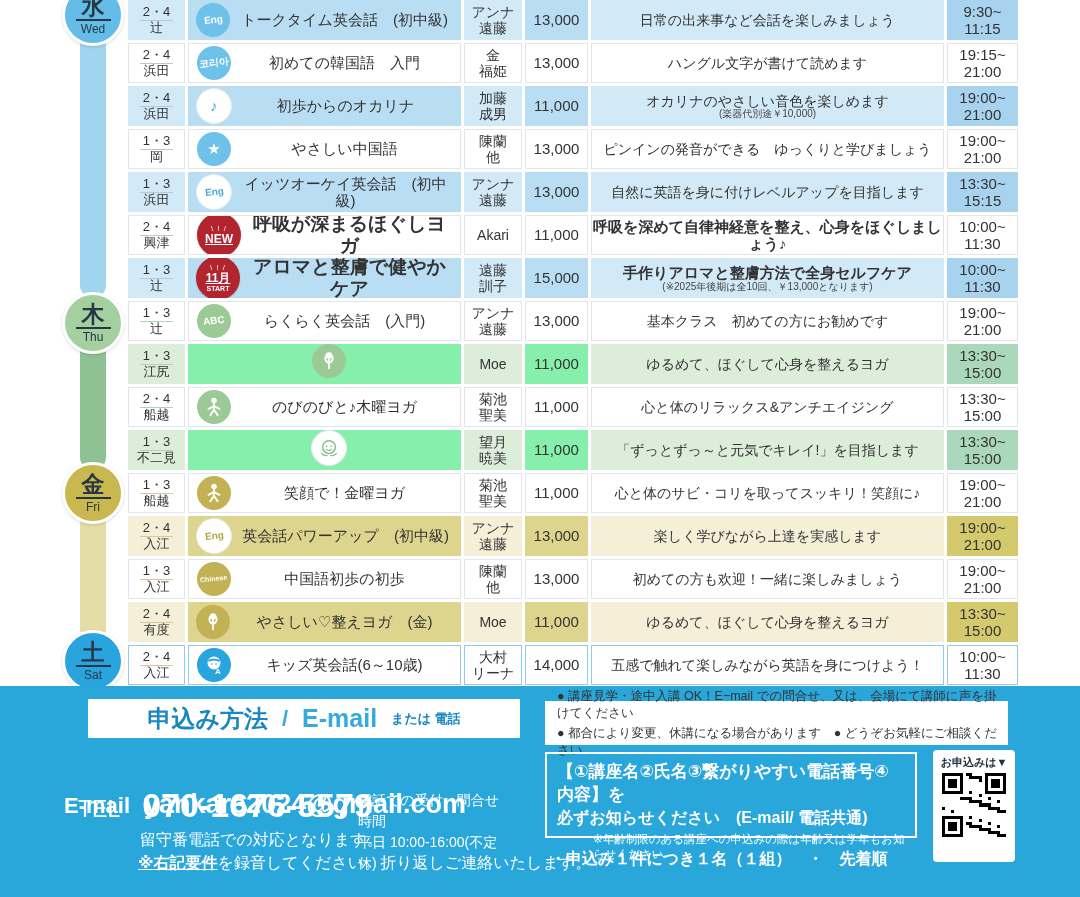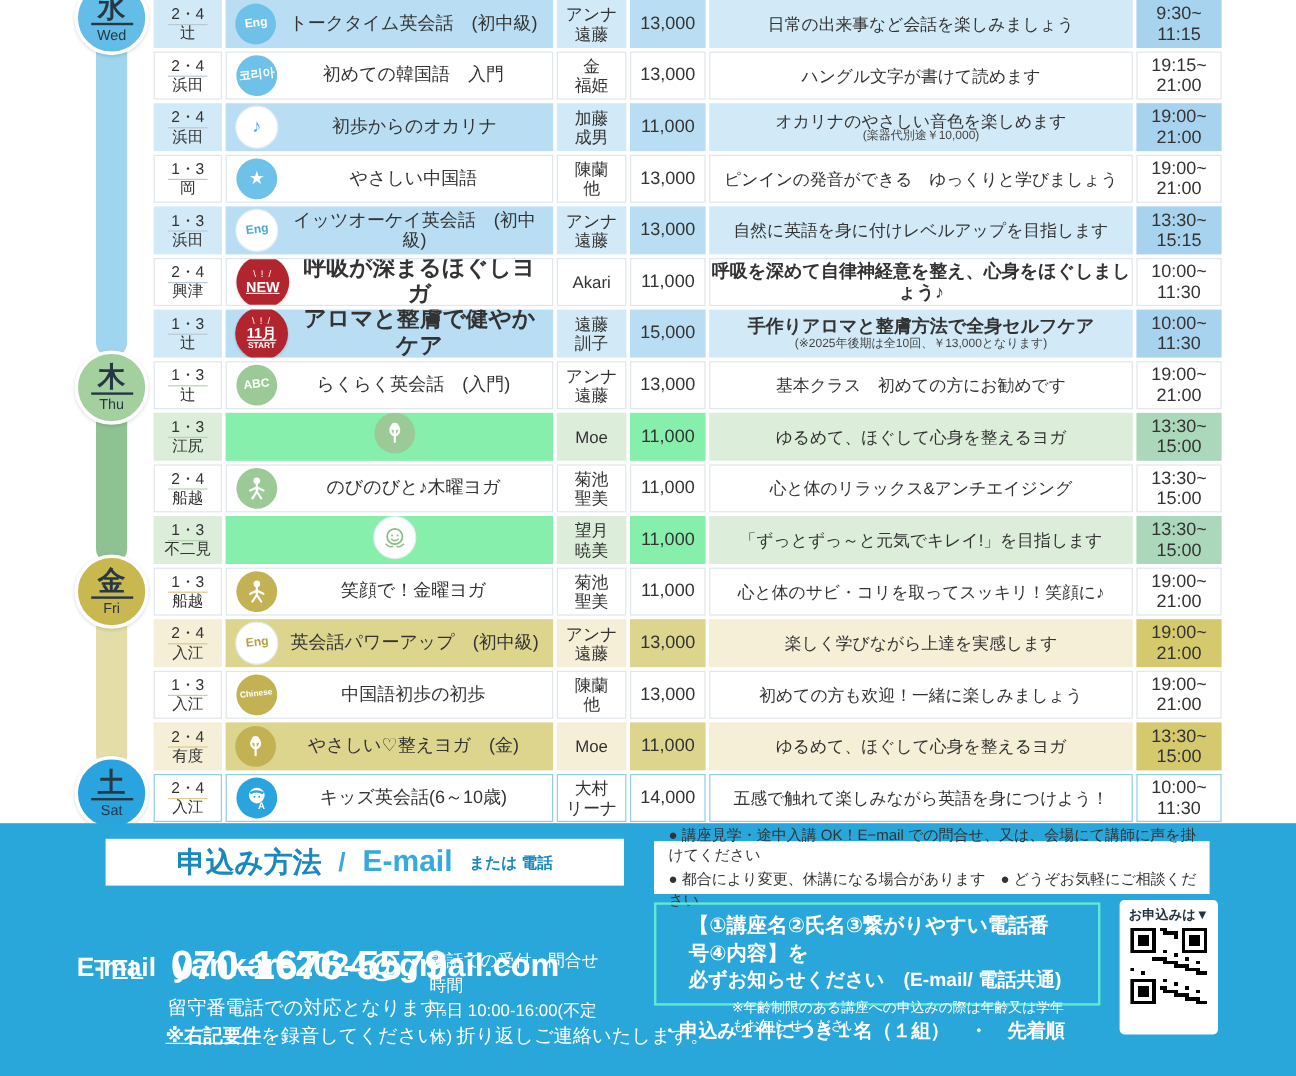--- a/index.html
+++ b/index.html
@@ -76,22 +76,22 @@
   .email-row{position:absolute;left:64px;top:60px;display:flex;align-items:baseline;gap:14px;}
   .email-label{font-size:22px;font-weight:bold;}
   .email-value{font-size:27px;font-weight:bold;letter-spacing:0;margin-top:43px;}
   .tel-row{position:absolute;left:78px;top:100px;display:flex;align-items:baseline;gap:22px;}
   .tel-label{font-size:23px;}
   .tel-value{font-size:34px;font-weight:bold;}
   .tel-hours{position:absolute;left:358px;top:104px;width:150px;font-size:14px;line-height:1.5;text-align:left;}
   .ans-note{position:absolute;left:140px;top:144px;font-size:16px;}
   .rec-note{position:absolute;left:138px;top:167px;font-size:16px;}
   .rec-note .u{font-weight:bold;text-decoration:underline;}
-  .request-box{position:absolute;left:545px;top:66px;width:372px;height:86px;border:2px solid #5eead4;
-    box-sizing:border-box;padding:7px 27px;}
+  .request-box{position:absolute;left:545px;top:66px;width:372px;height:86px;border:2px solid #ffffff;
+    box-sizing:border-box;padding:7px 10px;}
   .request-box .r1{font-size:17px;font-weight:bold;line-height:1.35;}
   .request-box .r2{font-size:16px;font-weight:bold;line-height:1.4;}
   .request-box .r3{font-size:11.5px;margin-top:3px;margin-left:36px;}
   .per-line{position:absolute;left:550px;top:163px;font-size:16px;font-weight:bold;}
   .qr-box{position:absolute;left:933px;top:64px;width:82px;height:112px;background:#fff;border-radius:4px;
     display:flex;flex-direction:column;align-items:center;padding-top:5px;box-sizing:border-box;}
   .qr-box .qlabel{color:#223241;font-size:11px;font-weight:bold;margin-bottom:3px;}
 </style>
 </head>
 <body>

